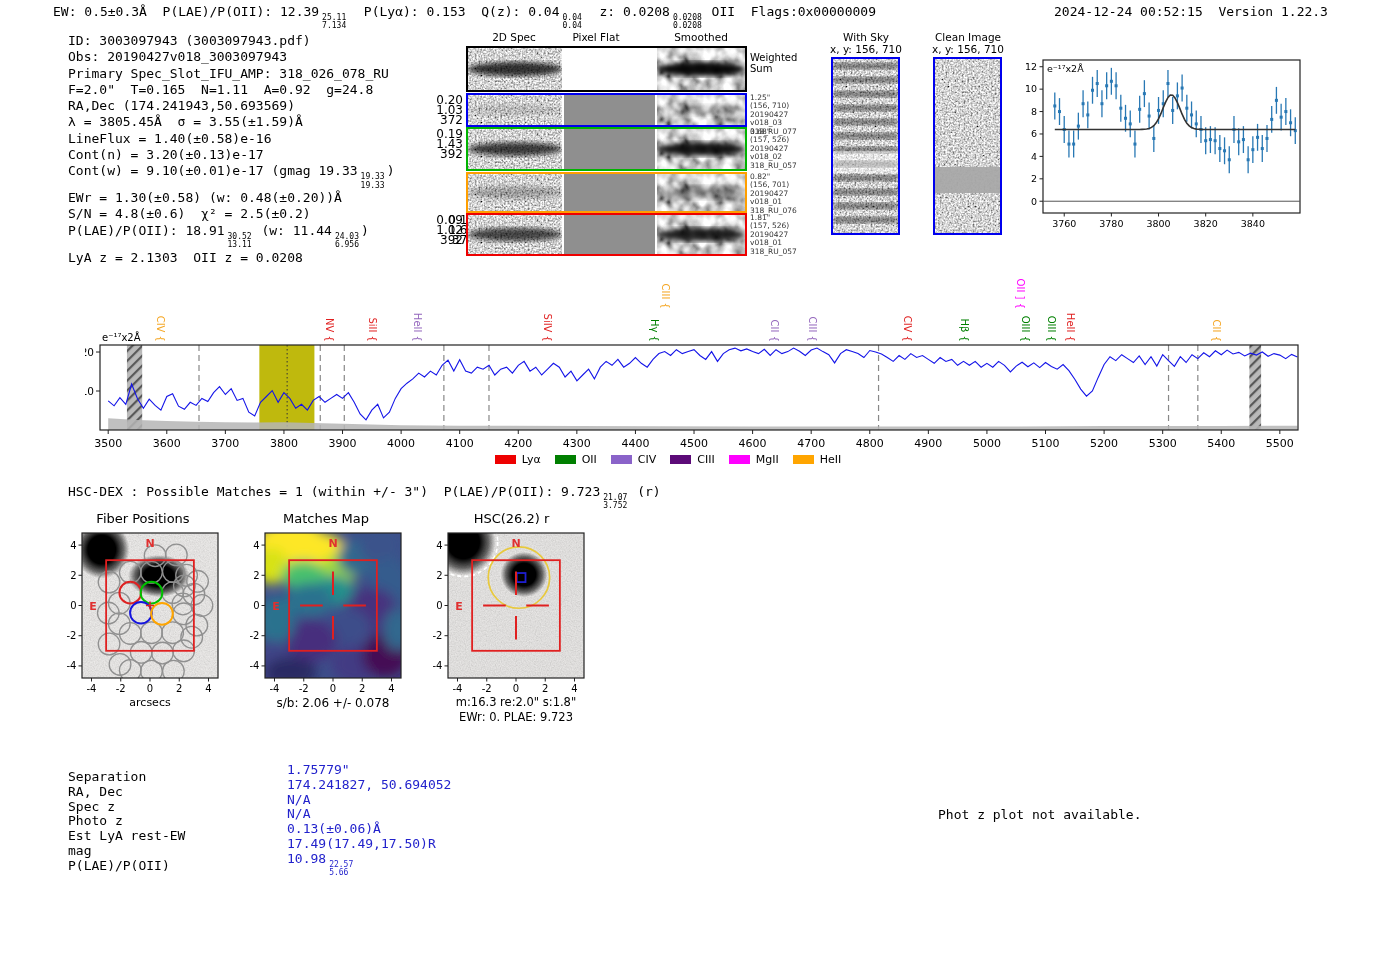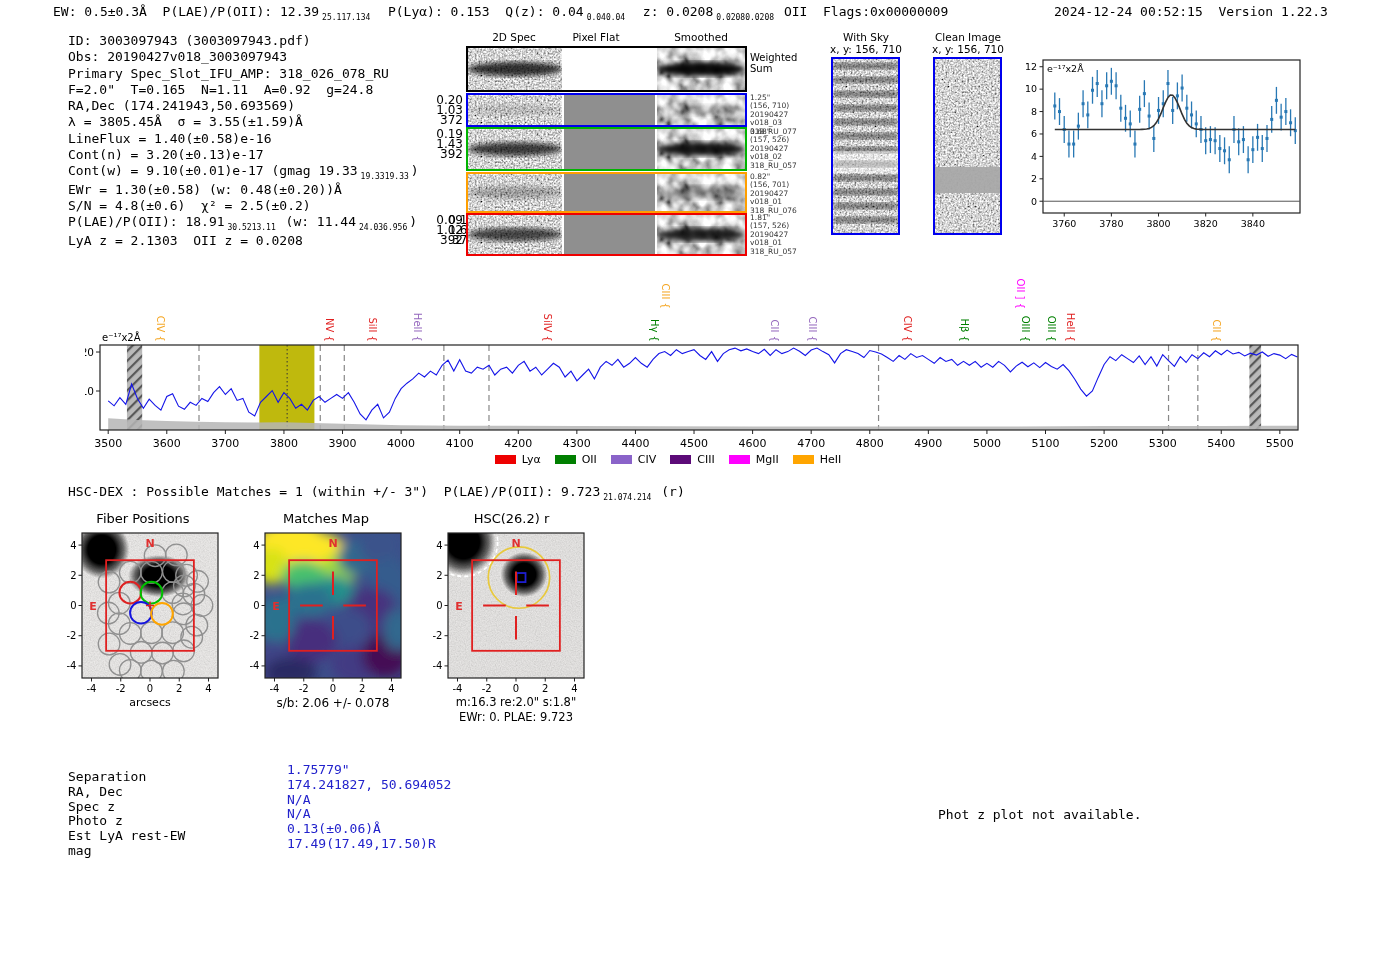--- a/index.html
+++ b/index.html
@@ -2,21 +2,21 @@
 <html><head>
 <meta charset="utf-8">
 <style>
   html,body{margin:0;padding:0;background:#fff}
   body{width:1400px;height:953px;position:relative;overflow:hidden;
        font-family:"DejaVu Sans",sans-serif;color:#000}
   .abs{position:absolute}
   .mono{font-family:"DejaVu Sans Mono",monospace}
   .pre{white-space:pre}
   .hdr{font-size:13px}
-  .frac{display:inline-flex;flex-direction:row;font-size:8px;line-height:1.05;
+  .frac{display:inline-flex;flex-direction:column;font-size:8px;line-height:1.05;
         vertical-align:-4px;margin:0 2px 0 3px;text-align:left}
   .info-line{font-size:13px;line-height:16.3px;white-space:pre}
   .col-title{position:absolute;font-size:10.5px;text-align:center}
   .row2d{position:absolute;box-sizing:border-box;background:#fff}
   .row2d svg{position:absolute;top:0}
   .lbl-left{position:absolute;width:27px;text-align:right;font-size:12px;line-height:10px}
   .lbl-right{position:absolute;width:62px;font-size:7.5px;line-height:8.4px;color:#333}
   .wsum{position:absolute;font-size:10px;line-height:11px;color:#000}
   .stamp{position:absolute;box-sizing:border-box;border:2px solid #0000ee;background:#ddd}
   .legend{position:absolute;left:0;width:1336px;display:flex;justify-content:center;gap:14px}
@@ -493,21 +493,21 @@
     <span class="item">
       <span class="sw" style="background: rgb(255, 0, 255);"></span>
       <span class="lb">MgII</span>
     </span>
     <span class="item">
       <span class="sw" style="background: rgb(255, 165, 0);"></span>
       <span class="lb">HeII</span>
     </span>
   </div>
 
-<div class="abs mono pre" style="left:68px;top:484px;font-size:13px" id="hsc-line"><span>HSC-DEX : Possible Matches = 1 (within +/- 3")  P(LAE)/P(OII): 9.723</span><span class="frac"><span>21.07</span><span>4.214</span></span><span> (r)</span></div>
+<div class="abs mono pre" style="left:68px;top:484px;font-size:13px" id="hsc-line"><span>HSC-DEX : Possible Matches = 1 (within +/- 3")  P(LAE)/P(OII): 9.723</span><span class="frac"><span>21.07</span><span>3.752</span></span><span> (r)</span></div>
 
 <div class="cutout-title" style="left:58px;top:511px;width:170px">Fiber Positions</div>
 <div class="cutout-title" style="left:241px;top:511px;width:170px">Matches Map</div>
 <div class="cutout-title" style="left:424px;top:511px;width:175px">HSC(26.2) r</div>
 <svg id="fiberplot" width="170" height="190" style="left:58px;top:524px">
     <clipPath id="cpf">
       <rect x="24" y="9" width="136" height="145"></rect>
     </clipPath>
     <g clip-path="url(#cpf)">
       <rect x="24" y="9" width="136" height="145" fill="#f2f0ee"></rect>
@@ -680,15 +680,16 @@
     <text x="92" y="197" text-anchor="middle" font-size="11.5">EWr: 0. PLAE: 9.723</text>
   </svg>
 
 <div class="abs" style="left:68px;top:769px" id="match-table">
     <div class="mrow"><span class="mlabel">Separation</span><span class="mval">1.75779"</span></div>
     <div class="mrow"><span class="mlabel">RA, Dec</span><span class="mval">174.241827, 50.694052</span></div>
     <div class="mrow"><span class="mlabel">Spec z</span><span class="mval">N/A</span></div>
     <div class="mrow"><span class="mlabel">Photo z</span><span class="mval">N/A</span></div>
     <div class="mrow"><span class="mlabel">Est LyA rest-EW</span><span class="mval">0.13(±0.06)Å</span></div>
     <div class="mrow"><span class="mlabel">mag</span><span class="mval">17.49(17.49,17.50)R</span></div>
+    <div class="mrow"><span class="mlabel">P(LAE)/P(OII)</span><span class="mval">10.98<span class="frac"><span>22.57</span><span>5.66</span></span></span></div>
   </div>
 
 <div class="abs mono" style="left:938px;top:807px;font-size:13px">Phot z plot not available.</div>
 
 </body></html>

